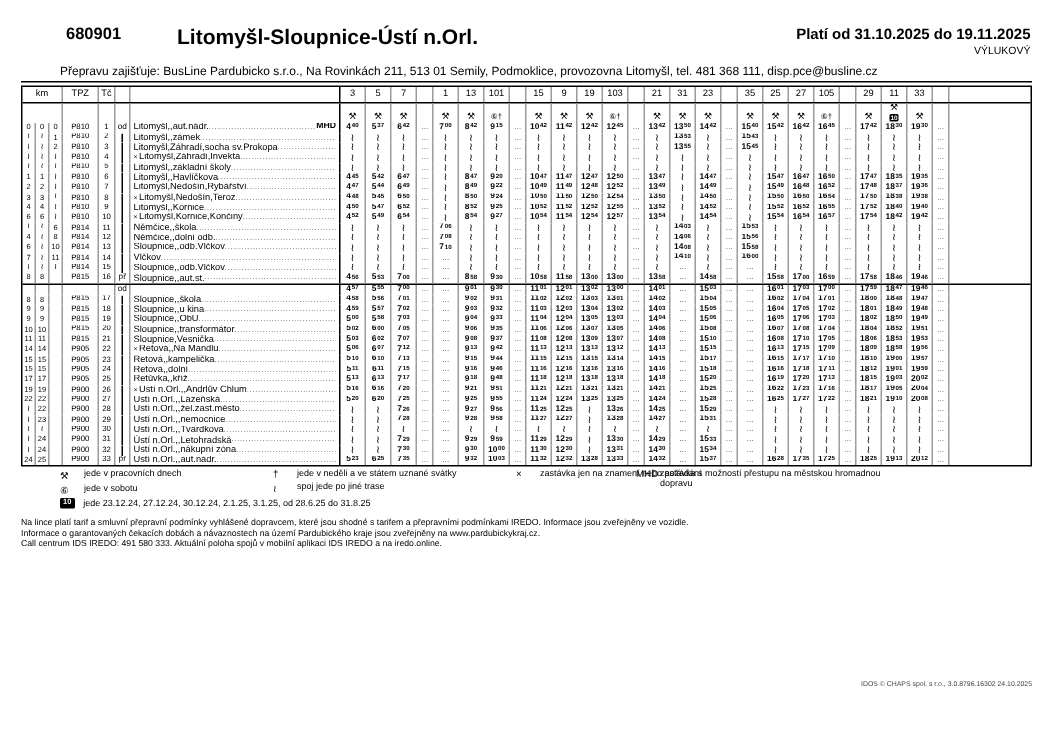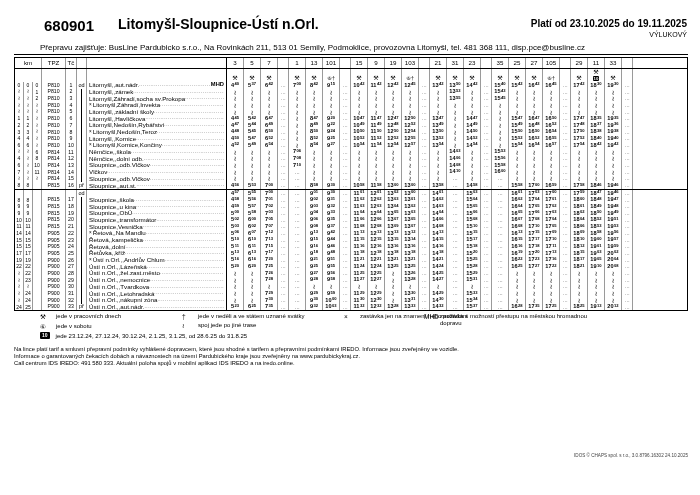--- a/index.html
+++ b/index.html
@@ -1,19 +1,19 @@
 <!DOCTYPE html>
 <html><head>
 <meta charset="utf-8">
 <style>
   html,body{margin:0;padding:0;}
   body{width:700px;height:495px;background:#fff;color:#000;
        font-family:"Liberation Sans",sans-serif;position:relative;overflow:hidden;}
   
-  .hdr-num{position:absolute;left:44px;top:17px;font-size:15px;font-weight:bold;}
+  .hdr-num{position:absolute;left:44px;top:17px;font-size:11px;font-weight:bold;}
   .hdr-title{position:absolute;left:118px;top:16px;font-size:14px;font-weight:bold;}
   .hdr-valid{position:absolute;right:13px;top:18px;font-size:10px;font-weight:bold;}
   .hdr-vyluk{position:absolute;right:13px;top:31px;font-size:7px;}
   .hdr-op{position:absolute;left:40px;top:43px;font-size:8px;white-space:nowrap;}
   .hdr-rule{position:absolute;left:14px;top:54px;width:674px;border-top:1px solid #000;}
   
   .tt{position:absolute;left:14px;top:57px;width:674px;border:1.4px solid #000;background:#fff;box-sizing:border-box;}
   .row{display:flex;}
   .c{box-sizing:border-box;border-right:1px solid #9a9a9a;display:flex;align-items:center;
      justify-content:center;overflow:hidden;flex:0 0 auto;line-height:1;}
@@ -56,21 +56,21 @@
   .noterow{position:absolute;left:40px;top:332px;display:flex;align-items:center;font-size:6px;}
   .noterow .badge{font-size:5px;line-height:7px;margin-right:6px;padding:0 2px;}
   .para{position:absolute;left:14px;top:346px;width:672px;font-size:5.8px;line-height:7px;}
   .credit{position:absolute;right:12px;top:453px;font-size:4.6px;color:#444;}
 </style>
 </head>
 <body>
 
 <div class="hdr-num">680901</div>
 <div class="hdr-title">Litomyšl-Sloupnice-Ústí n.Orl.</div>
-<div class="hdr-valid">Platí od 23.10.2025 do 19.11.2025</div>
+<div class="hdr-valid">Platí od 31.10.2025 do 19.11.2025</div>
 <div class="hdr-vyluk">VÝLUKOVÝ</div>
 <div class="hdr-op">Přepravu zajišťuje:  BusLine Pardubicko s.r.o., Na Rovinkách 211, 513 01 Semily, Podmoklice, provozovna Litomyšl, tel. 481 368 111, disp.pce@busline.cz</div>
 <div class="hdr-rule"></div>
 
 <div class="tt" id="tt">
     <div class="row hrow">
       <div class="c kmh">km</div>
       <div class="c tpz">TPZ</div>
       <div class="c tc">Tč</div>
       <div class="c mk"></div>

